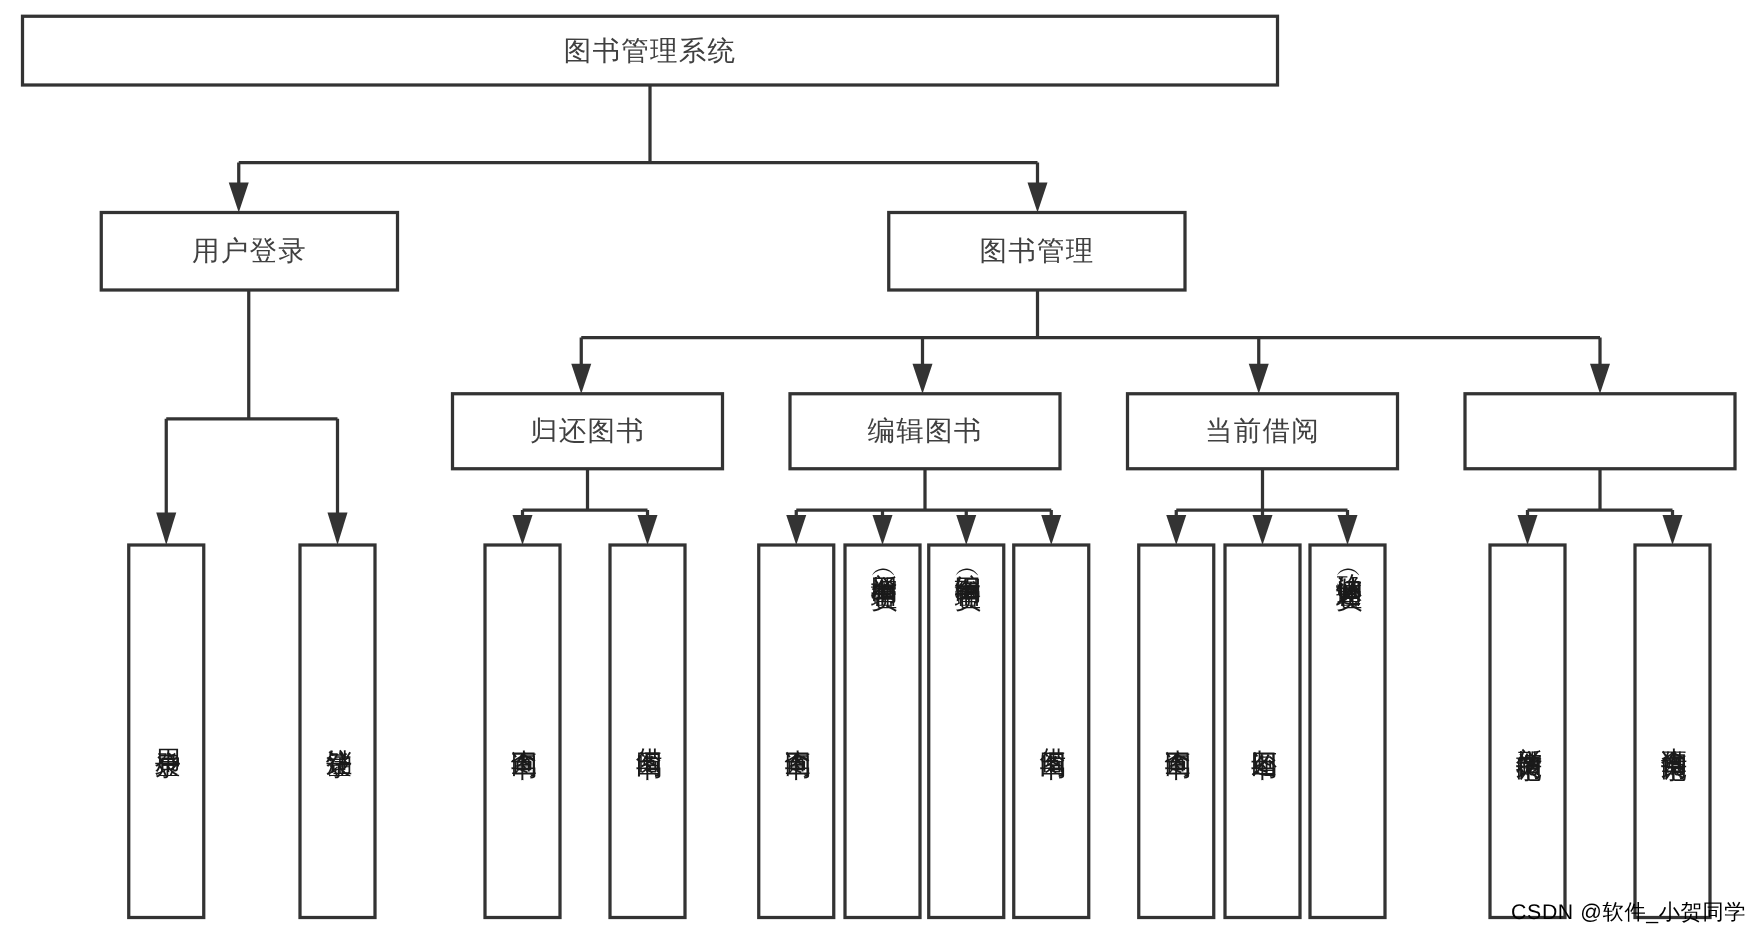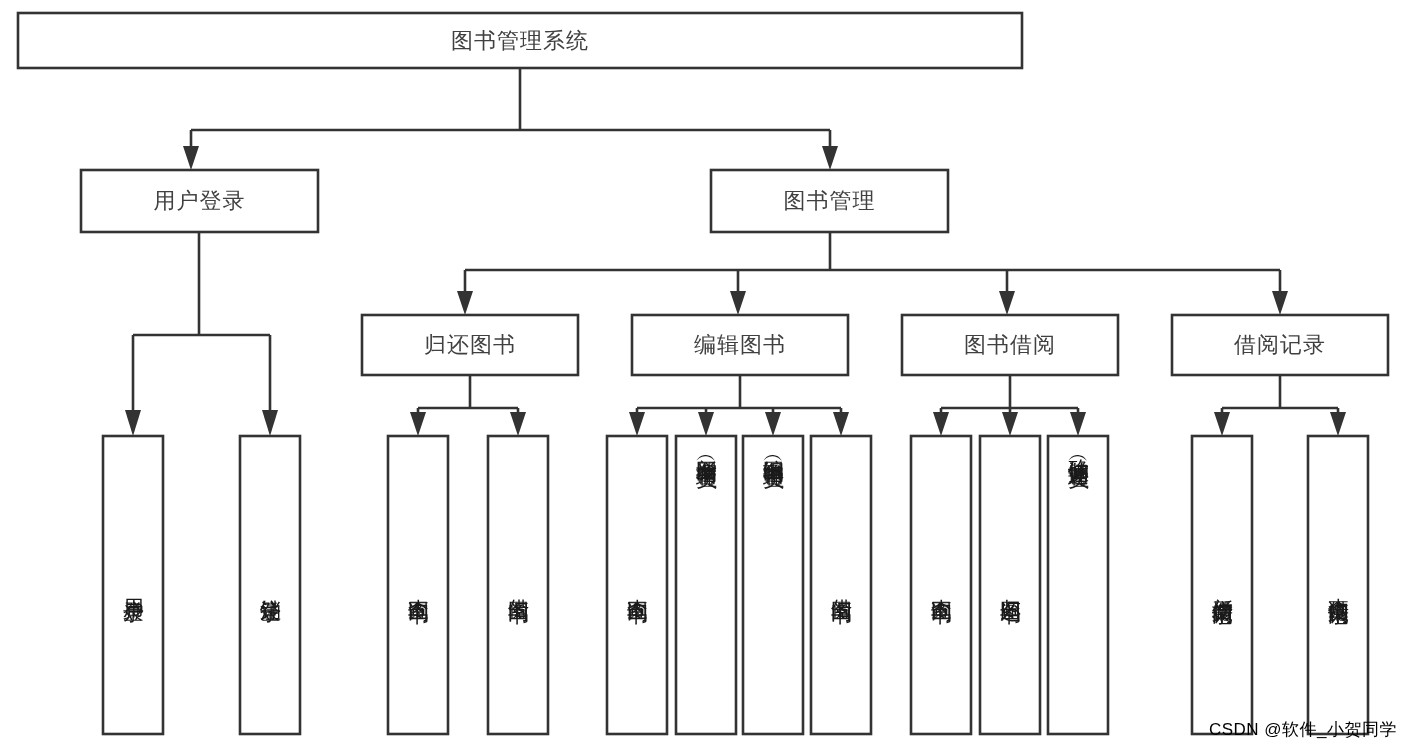--- a/index.html
+++ b/index.html
@@ -194,23 +194,22 @@
   <div class="hlabel-wrap" style="left:18px; top:13px; width:1004px; height:55px;">图书管理系统</div>
 
   <div class="hlabel-wrap" style="left:81px; top:170px; width:237px; height:62px;">用户登录</div>
 
   <div class="hlabel-wrap" style="left:711px; top:170px; width:237px; height:62px;border-radius:12px;">图书管理</div>
 
   <div class="hlabel-wrap" style="left:362px; top:315px; width:216px; height:60px;">归还图书</div>
 
   <div class="hlabel-wrap" style="left:632px; top:315px; width:216px; height:60px;">编辑图书</div>
 
-  <div class="hlabel-wrap" style="left:902px; top:315px; width:216px; height:60px;">图书借阅</div>
-
-  <div class="hlabel-wrap" style="left:1172px; top:315px; width:216px; height:60px;">借阅记录</div>
+  <div class="hlabel-wrap" style="left:902px; top:315px; width:216px; height:60px;">当前借阅</div>
+
 
   <div class="vlabel-wrap" style="left:103px; top:436px; width:60px; height:298px;">用户登录</div>
 
   <div class="vlabel-wrap" style="left:240px; top:436px; width:60px; height:298px;">注销登录</div>
 
   <div class="vlabel-wrap" style="left:388px; top:436px; width:60px; height:298px;">查询图书</div>
 
   <div class="vlabel-wrap" style="left:488px; top:436px; width:60px; height:298px;">借阅图书</div>
 
   <div class="vlabel-wrap" style="left:607px; top:436px; width:60px; height:298px;">查询图书</div>

